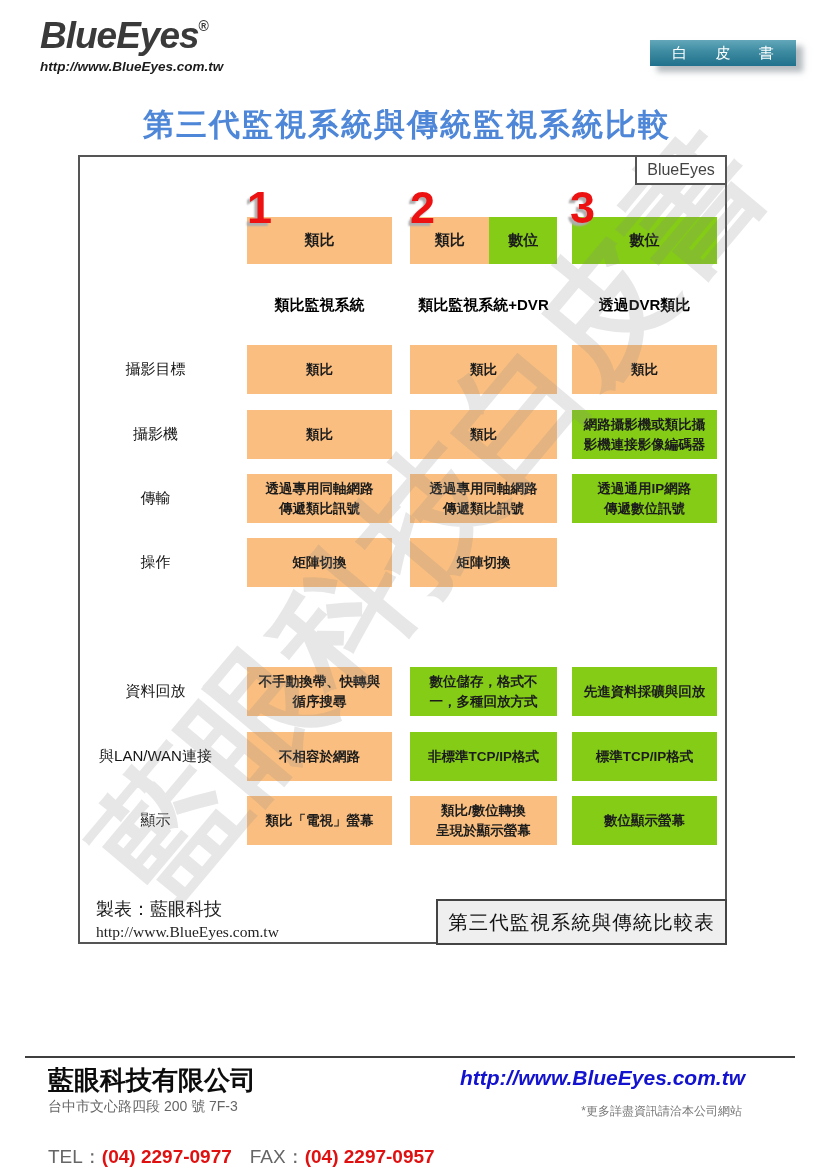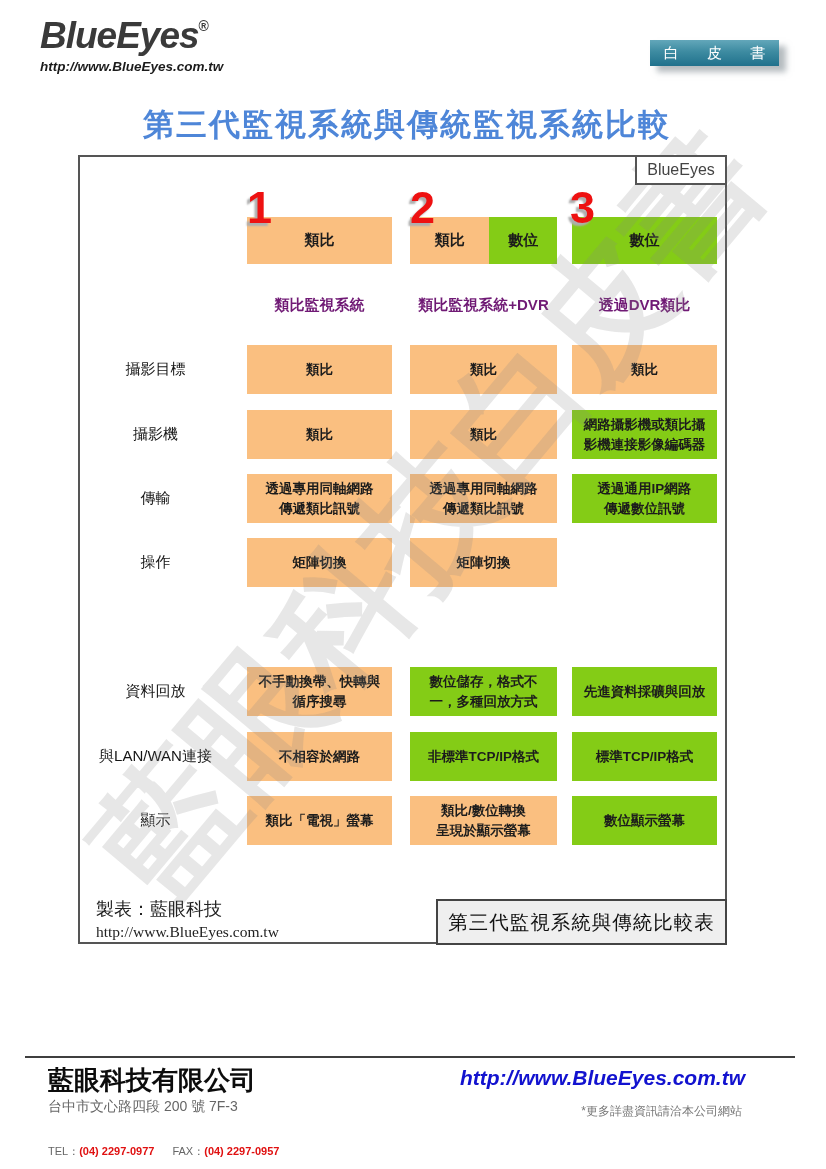--- a/index.html
+++ b/index.html
@@ -5,21 +5,21 @@
   html,body{margin:0;padding:0;background:#fff;}
   .page{position:relative;width:826px;height:1169px;background:#fff;overflow:hidden;
         font-family:"Liberation Sans", sans-serif;color:#111;}
 
   
   .logo-block{position:absolute;left:40px;top:16px;}
   .logo-text{font-size:37px;font-weight:700;font-style:italic;color:#3a3a3a;letter-spacing:-1px;line-height:1.1;}
   .logo-reg{font-size:14px;font-weight:700;vertical-align:super;font-style:normal;position:relative;top:-4px;}
   .logo-url{font-size:13.5px;font-weight:700;font-style:italic;color:#1b1b1b;margin-top:2px;}
 
-  .badge{position:absolute;left:650px;top:40px;width:129px;height:26px;
+  .badge{position:absolute;left:650px;top:40px;width:146px;height:26px;
          background:linear-gradient(180deg,#63a7ba 0%,#3d8ba1 45%,#20718c 100%);
          color:#fff;font-size:15px;letter-spacing:12px;text-indent:12px;
          display:flex;align-items:center;justify-content:center;
          box-shadow:7px 6px 6px rgba(120,132,138,.55);}
 
   .page-title{position:absolute;left:0;top:104px;width:814px;text-align:center;
               font-size:31px;font-weight:700;letter-spacing:2px;color:#4e86d8;}
 
   
   .tbox{position:absolute;left:78px;top:155px;width:645px;height:785px;
@@ -36,21 +36,21 @@
           text-shadow:-3px 3px 2px #aeaeae;z-index:3;}
   .n1{left:167px;} .n2{left:330px;} .n3{left:490px;}
 
   .hdrbar{position:absolute;top:60px;height:47px;display:flex;z-index:2;}
   .hb1{left:167px;width:145px;} .hb2{left:330px;width:147px;} .hb3{left:492px;width:145px;}
   .hseg{display:flex;align-items:center;justify-content:center;font-size:15px;font-weight:700;color:#1c1c1c;height:100%;}
   .analog{background:#fabf80;} .digital{background:#84cc16;}
   .w100{width:100%;} .w54{width:54%;} .w46{width:46%;}
 
   .subtitle{position:absolute;top:139px;height:20px;text-align:center;
-            font-size:15px;font-weight:700;color:#701a75;z-index:2;}
+            font-size:15px;font-weight:700;color:#000000;z-index:2;}
   .s1{left:147px;width:185px;} .s2{left:315px;width:177px;} .s3{left:477px;width:175px;}
 
   .t-row{position:absolute;left:0;width:645px;height:49px;}
   .c-label{position:absolute;left:0;top:0;width:151px;height:49px;display:flex;align-items:center;
            justify-content:center;font-size:15px;color:#151515;}
   .cell{position:absolute;top:0;height:49px;display:flex;align-items:center;justify-content:center;
         text-align:center;font-size:13.5px;font-weight:700;line-height:1.45;color:#1c1c1c;
         white-space:pre-line;padding:0 3px;box-sizing:border-box;}
   .cc1{left:167px;width:145px;} .cc2{left:330px;width:147px;} .cc3{left:492px;width:145px;}
   .r0{top:188px;} .r1{top:253px;} .r2{top:317px;} .r3{top:381px;}
@@ -61,21 +61,21 @@
   .maker-l2{font-size:15.5px;color:#222;font-family:"Liberation Serif", serif;margin-top:2px;}
 
   .caption-box{position:absolute;right:-2px;bottom:-3px;width:287px;height:42px;border:2px solid #444;
                background:#efefef;display:flex;align-items:center;justify-content:center;
                font-size:19.5px;color:#111;letter-spacing:1px;z-index:7;}
 
   
   .f-rule{position:absolute;left:25px;top:1056px;width:770px;height:2px;background:#3f3f3f;}
   .f-company{position:absolute;left:48px;top:1063px;font-size:26px;font-weight:700;color:#0c0c0c;}
   .f-address{position:absolute;left:48px;top:1098px;font-size:14px;color:#666;}
-  .f-tel{position:absolute;left:48px;top:1144px;font-size:11px;color:#666;}
+  .f-tel{position:absolute;left:48px;top:1144px;font-size:19px;color:#666;}
   .f-tel .num{color:#e01010;font-weight:700;}
   .f-tel .gap{display:inline-block;width:18px;}
   .f-url{position:absolute;right:81px;top:1066px;font-size:21px;font-weight:700;font-style:italic;color:#1212cf;}
   .f-note{position:absolute;right:84px;top:1103px;font-size:12px;color:#777;}
 </style>
 </head>
 <body>
 
 <div class="page">
 

